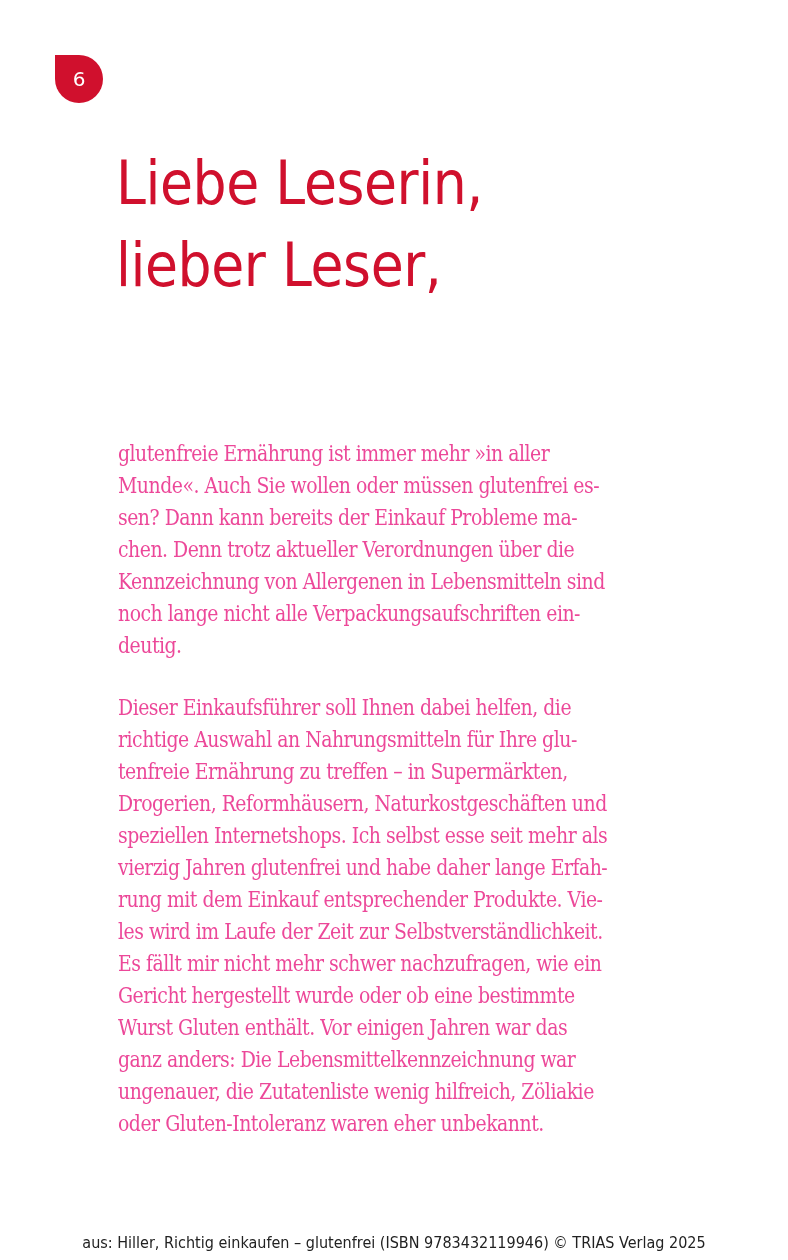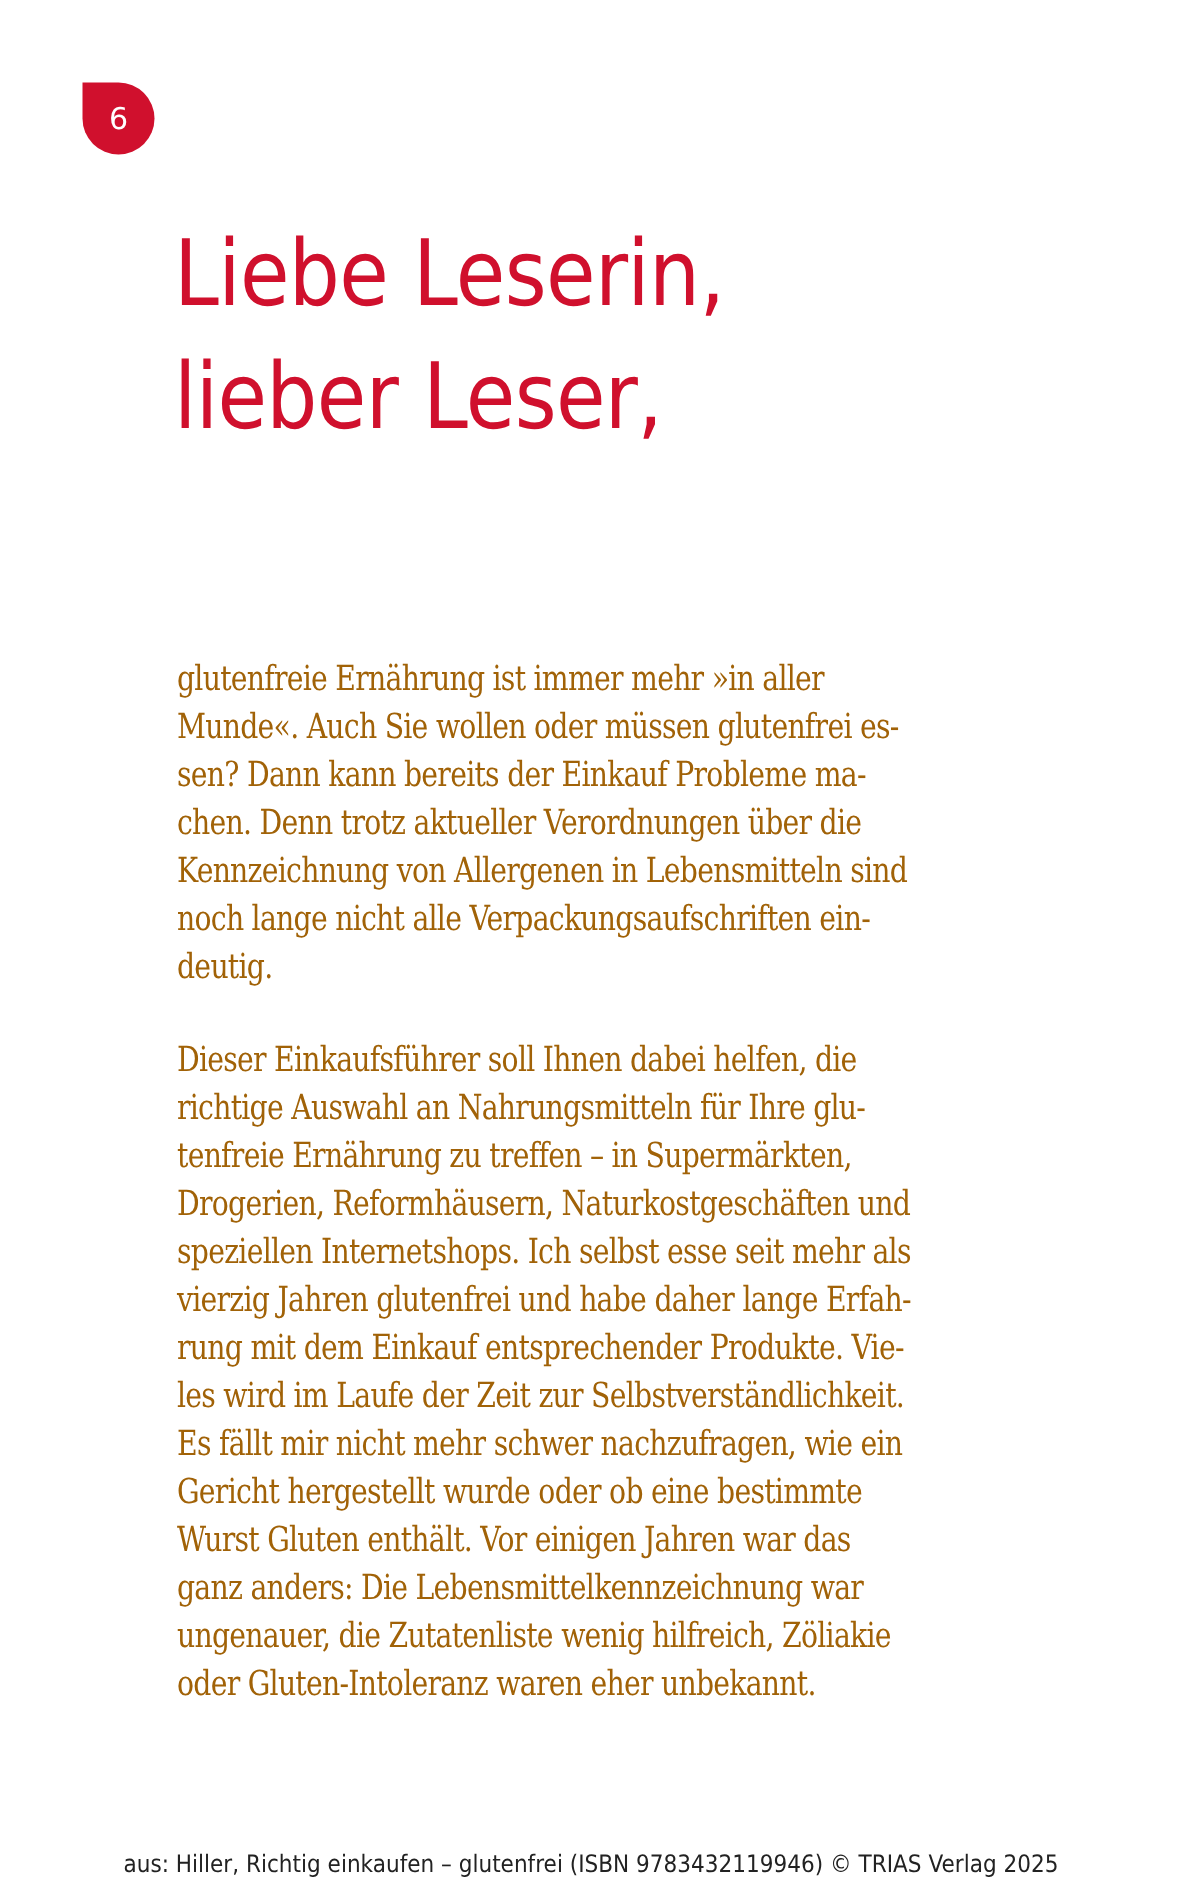--- a/index.html
+++ b/index.html
@@ -40,21 +40,21 @@
       white-space: nowrap;
     }
     .body-text {
       position: absolute;
       left: 118px;
       top: 437px;
       width: 600px;
       font-family: "DejaVu Serif", serif;
       font-size: 23px;
       line-height: 32px;
-      color: #a16207;
+      color: #ec4899;
       letter-spacing: -0.6px;
     }
     .body-text .line {
       display: block;
       white-space: nowrap;
       transform: scaleX(0.82);
       transform-origin: left center;
       height: 32px;
     }
     .paragraph { margin: 0 0 30px 0; }

